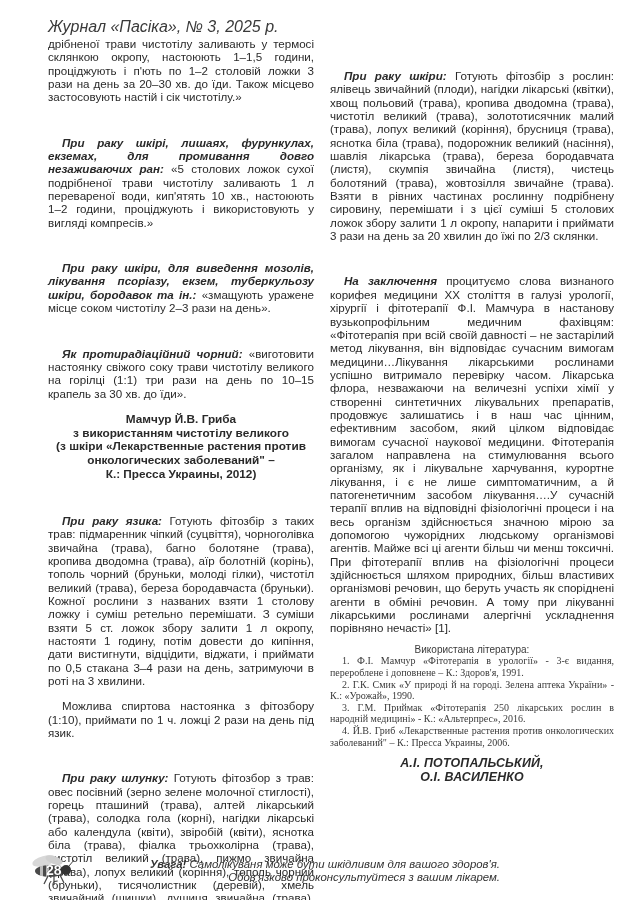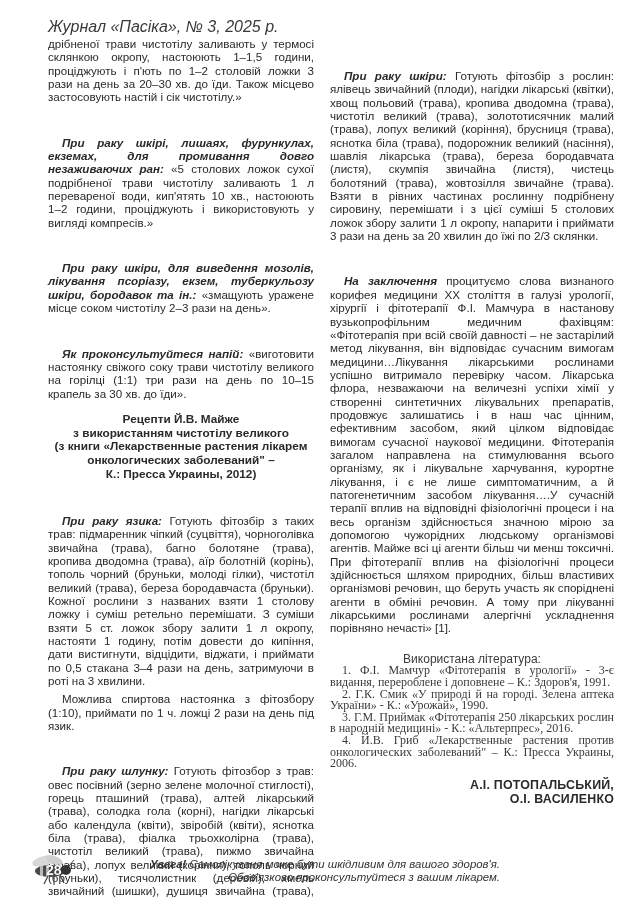--- a/index.html
+++ b/index.html
@@ -21,26 +21,26 @@
   .col.left { left: 48px; width: 266px; }
   .col.right { left: 330px; width: 284px; }
   p { margin: 0; text-indent: 0; }
   p.ind { text-indent: 14px; margin-top: 32px; }
   .bi { font-weight: bold; font-style: italic; }
   .sect-title {
     text-align: center; font-weight: bold; margin: 13px 0 0 0;
     line-height: 13.8px; font-size: 11.8px;
   }
   .refs {
-    margin-top: 19px; font-size: 12px; line-height: 11.6px; color: #3a3a3a;
+    margin-top: 9px; font-size: 10px; line-height: 11.6px; color: #3a3a3a;
   }
   .refs .ref-title { text-align: center; }
   .refs p.ref { text-indent: 12px; text-align: justify; font-family: Liberation Serif, serif; }
   .authors {
-    text-align: right; font-weight: bold; 
+    text-align: center; font-weight: bold; font-style: italic;
     font-size: 12.4px; line-height: 14px; margin-top: 8px;
     letter-spacing: 0.2px;
   }
   .warning {
     position: absolute; left: 140px; top: 858px; width: 360px;
     text-align: right; font-size: 11.4px; line-height: 13px; color: #333; font-style: italic;
   }
   .warning .warn-label { font-weight: bold; }
   .bee {
     position: absolute; left: 28px; top: 852px; width: 48px; height: 34px;
@@ -52,31 +52,31 @@
 </style>
 </head>
 <body>
 
 <div class="header">Журнал «Пасіка», № 3, 2025 р.</div>
 
 <div class="col left">
   <p>дрібненої трави чистотілу заливають у термосі склянкою окропу, настоюють 1–1,5 години, проціджують і п'ють по 1–2 столовій ложки 3 рази на день за 20–30 хв. до їди. Також місцево застосовують настій і сік чистотілу.»</p>
   <p class="ind"><span class="bi">При раку шкірі, лишаях, фурункулах, екземах, для промивання довго незаживаючих ран:</span><span> «5 столових ложок сухої подрібненої трави чистотілу заливають 1 л переваренoї води, кип'ятять 10 хв., настоюють 1–2 години, проціджують і використовують у вигляді компресів.»</span></p>
   <p class="ind"><span class="bi">При раку шкіри, для виведення мозолів, лікування псоріазу, екзем, туберкульозу шкіри, бородавок та ін.:</span><span> «змащують уражене місце соком чистотілу 2–3 рази на день».</span></p>
-  <p class="ind"><span class="bi">Як проконсультуйтеся напій:</span><span> «виготовити настоянку свіжого соку трави чистотілу великого  на горілці (1:1) три рази на день по 10–15 крапель за 30 хв. до їди».</span></p>
+  <p class="ind"><span class="bi">Як протирадіаційний чорний:</span><span> «виготовити настоянку свіжого соку трави чистотілу великого  на горілці (1:1) три рази на день по 10–15 крапель за 30 хв. до їди».</span></p>
 
   <div class="sect-title">
-    <div>Рецепти Й.В. Майже</div>
+    <div>Мамчур Й.В. Гриба</div>
     <div>з використанням чистотілу великого</div>
-    <div>(з книги «Лекарственные растения лікарем онкологических заболеваний" –</div>
+    <div>(з шкіри «Лекарственные растения против онкологических заболеваний" –</div>
     <div>К.: Пресса Украины, 2012)</div>
   </div>
 
   <p class="ind"><span class="bi">При раку язика:</span><span> Готують фітозбір з таких трав: підмаренник чіпкий (суцвіття), чорноголівка звичайна (трава), багно болотяне (трава), кропива дводомна (трава),  аїр болотній (корінь), тополь чорний (бруньки, молоді гілки), чистотіл великий (трава), береза бородавчаста (бруньки). Кожної рослини з названих взяти 1 столову ложку і суміш ретельно перемішати. З суміши взяти 5 ст. ложок збору залити 1 л окропу, настояти 1 годину, потім довести до кипіння, дати вистигнути, відцідити, віджати, і приймати по 0,5 стакана 3–4 рази на день, затримуючи в роті на 3 хвилини.</span></p>
-  <p class="ind" style="margin-top:5px">Можлива спиртова настоянка з фітозбору (1:10), приймати по 1 ч. ложці 2 рази на день під язик.</p>
+  <p class="ind" style="margin-top:12px">Можлива спиртова настоянка з фітозбору (1:10), приймати по 1 ч. ложці 2 рази на день під язик.</p>
   <p class="ind"><span class="bi">При раку шлунку:</span><span> Готують фітозбор з трав: овес посівний (зерно зелене молочної стиглості), горець пташиний (трава), алтей лікарський (трава), солодка гола (корні), нагідки лікарські або календула (квіти), звіробій (квіти), яснотка біла (трава), фіалка трьохколірна (трава), чистотіл великий (трава), пижмо звичайна (трава), лопух великий (коріння), тополь чорний (бруньки), тисячолистник (деревій),  хмель звичайний (шишки), душиця звичайна (трава), буквиця лікарська (трава), герань криваво-червона, омела біла (листя), чина чорна (трава), кропива дводомна, горобина звичайна (плоди), подорожник великий (насіння), брусниця (трава), меліса лікарська (трава). Взяти в рівних частинах рослинну подрібнену  сировину, перемішати і з цієї суміші</span></p>
 </div>
 
 <div class="col right">
   <p class="ind"><span class="bi">При раку шкіри:</span><span> Готують фітозбір з рослин: ялівець звичайний (плоди), нагідки лікарські (квітки), хвощ польовий (трава), кропива дводомна (трава), чистотіл великий (трава), золототисячник малий (трава), лопух великий (коріння), брусниця (трава), яснотка біла (трава), подорожник великий (насіння), шавлія лікарська (трава), береза бородавчата (листя), скумпія звичайна (листя), чистець болотяний (трава), жовтозілля звичайне (трава). Взяти в рівних частинах рослинну подрібнену сировину, перемішати і з цієї суміші 5 столових ложок збору залити 1 л окропу, напарити і приймати 3 рази на день за 20 хвилин до їжі по 2/3 склянки.</span></p>
   <p class="ind"><span class="bi">На заключення</span><span> процитуємо слова визнаного корифея медицини XX століття в галузі урології, хірургії і фітотерапії Ф.І. Мамчура в настанову вузькопрофільним медичним фахівцям: «Фітотерапія при всій своїй давності – не застарілий метод лікування, він відповідає сучасним вимогам медицини…Лікування лікарськими рослинами успішно витримало перевірку часом. Лікарська флора, незважаючи на величезні успіхи хімії у створенні синтетичних лікувальних препаратів, продовжує залишатись і в наш час цінним, ефективним засобом, який цілком відповідає вимогам сучасної наукової медицини. Фітотерапія загалом направлена на стимулювання всього організму, як і лікувальне харчування, курортне лікування, і є не лише симптоматичним, а й патогенетичним засобом лікування….У сучасній терапії вплив на відповідні фізіологічні процеси і на весь організм здійснюється значною мірою за допомогою чужорідних людському організмові агентів. Майже всі ці агенти більш чи менш токсичні. При фітотерапії вплив на фізіологічні процеси здійснюється шляхом природних, більш властивих організмові речовин, що беруть участь як споріднені агенти в обміні речовин. А тому при лікуванні лікарськими рослинами алергічні ускладнення порівняно нечасті» [1].</span></p>
 
   <div class="refs">
     <div class="ref-title">Використана література:</div>
     <p class="ref">1. Ф.І. Мамчур «Фітотерапія в урології» - 3-є видання, перероблене і доповнене – К.: Здоров'я, 1991.</p>

